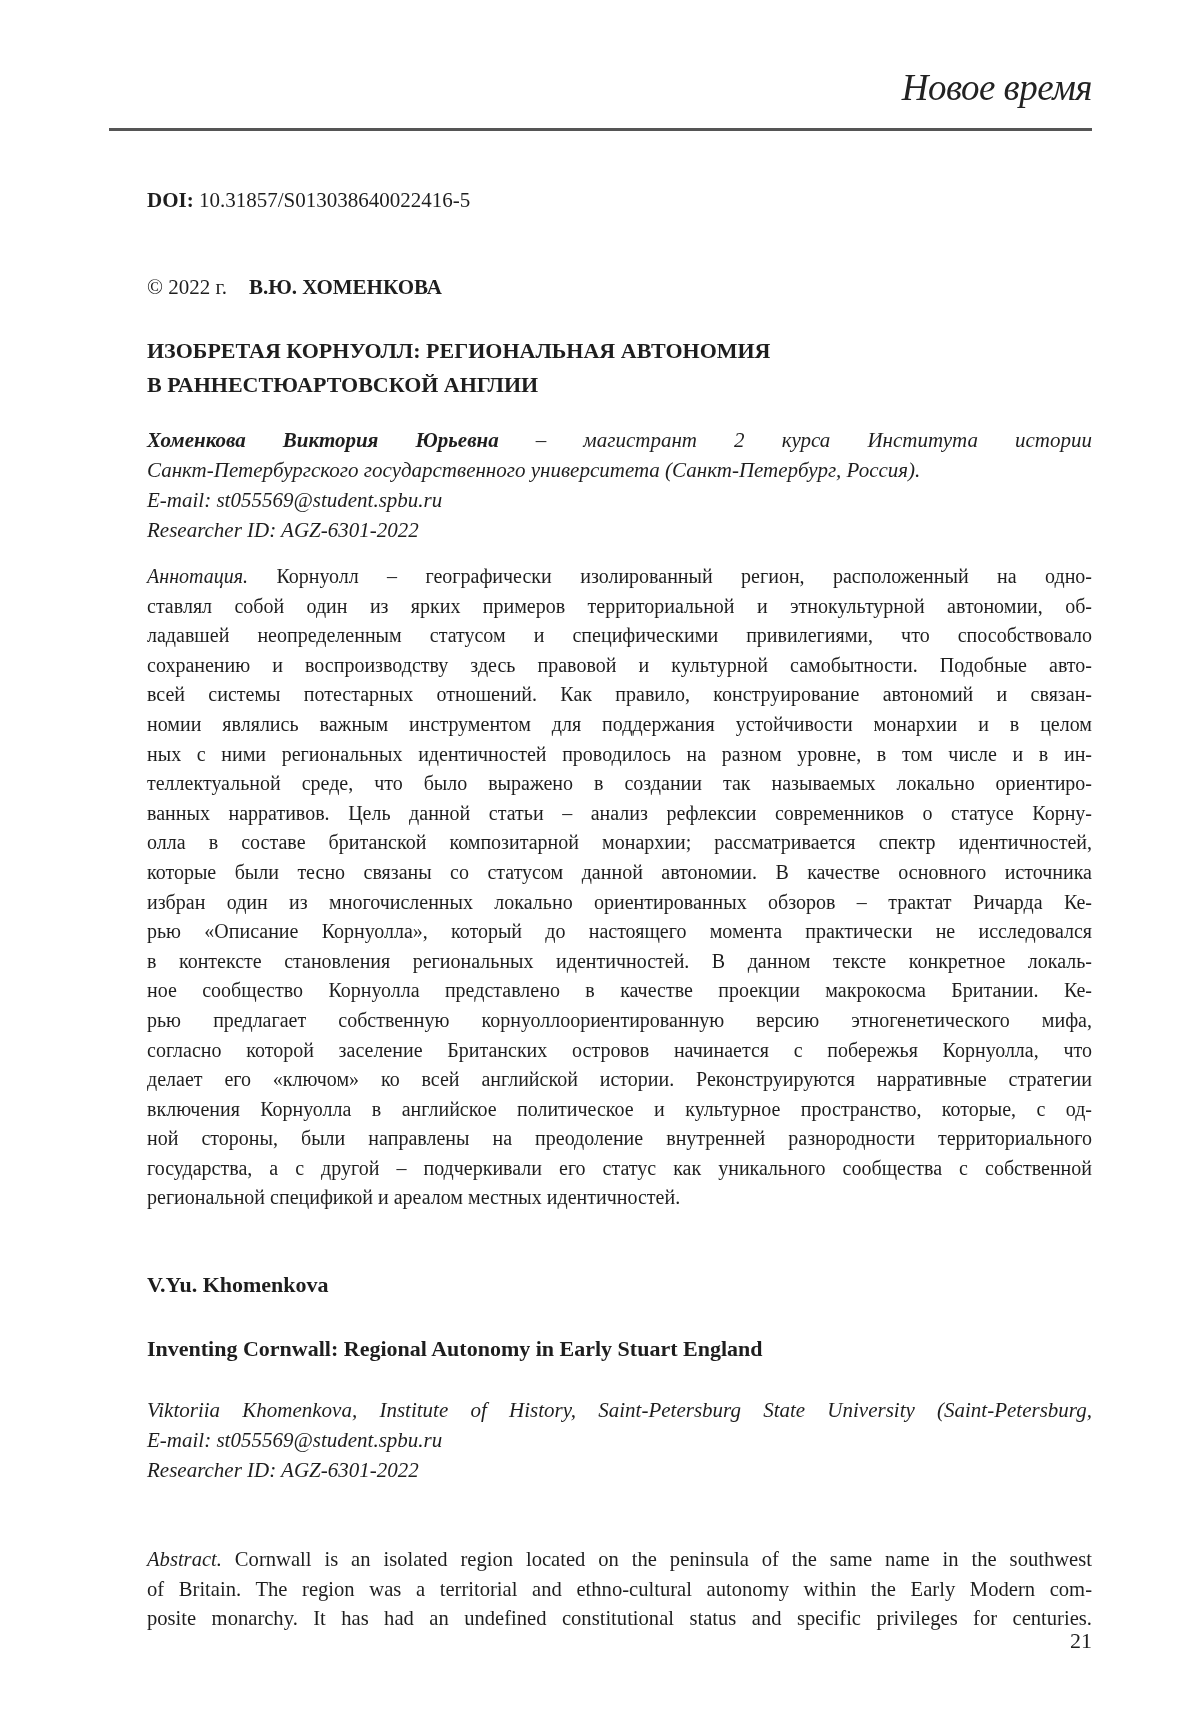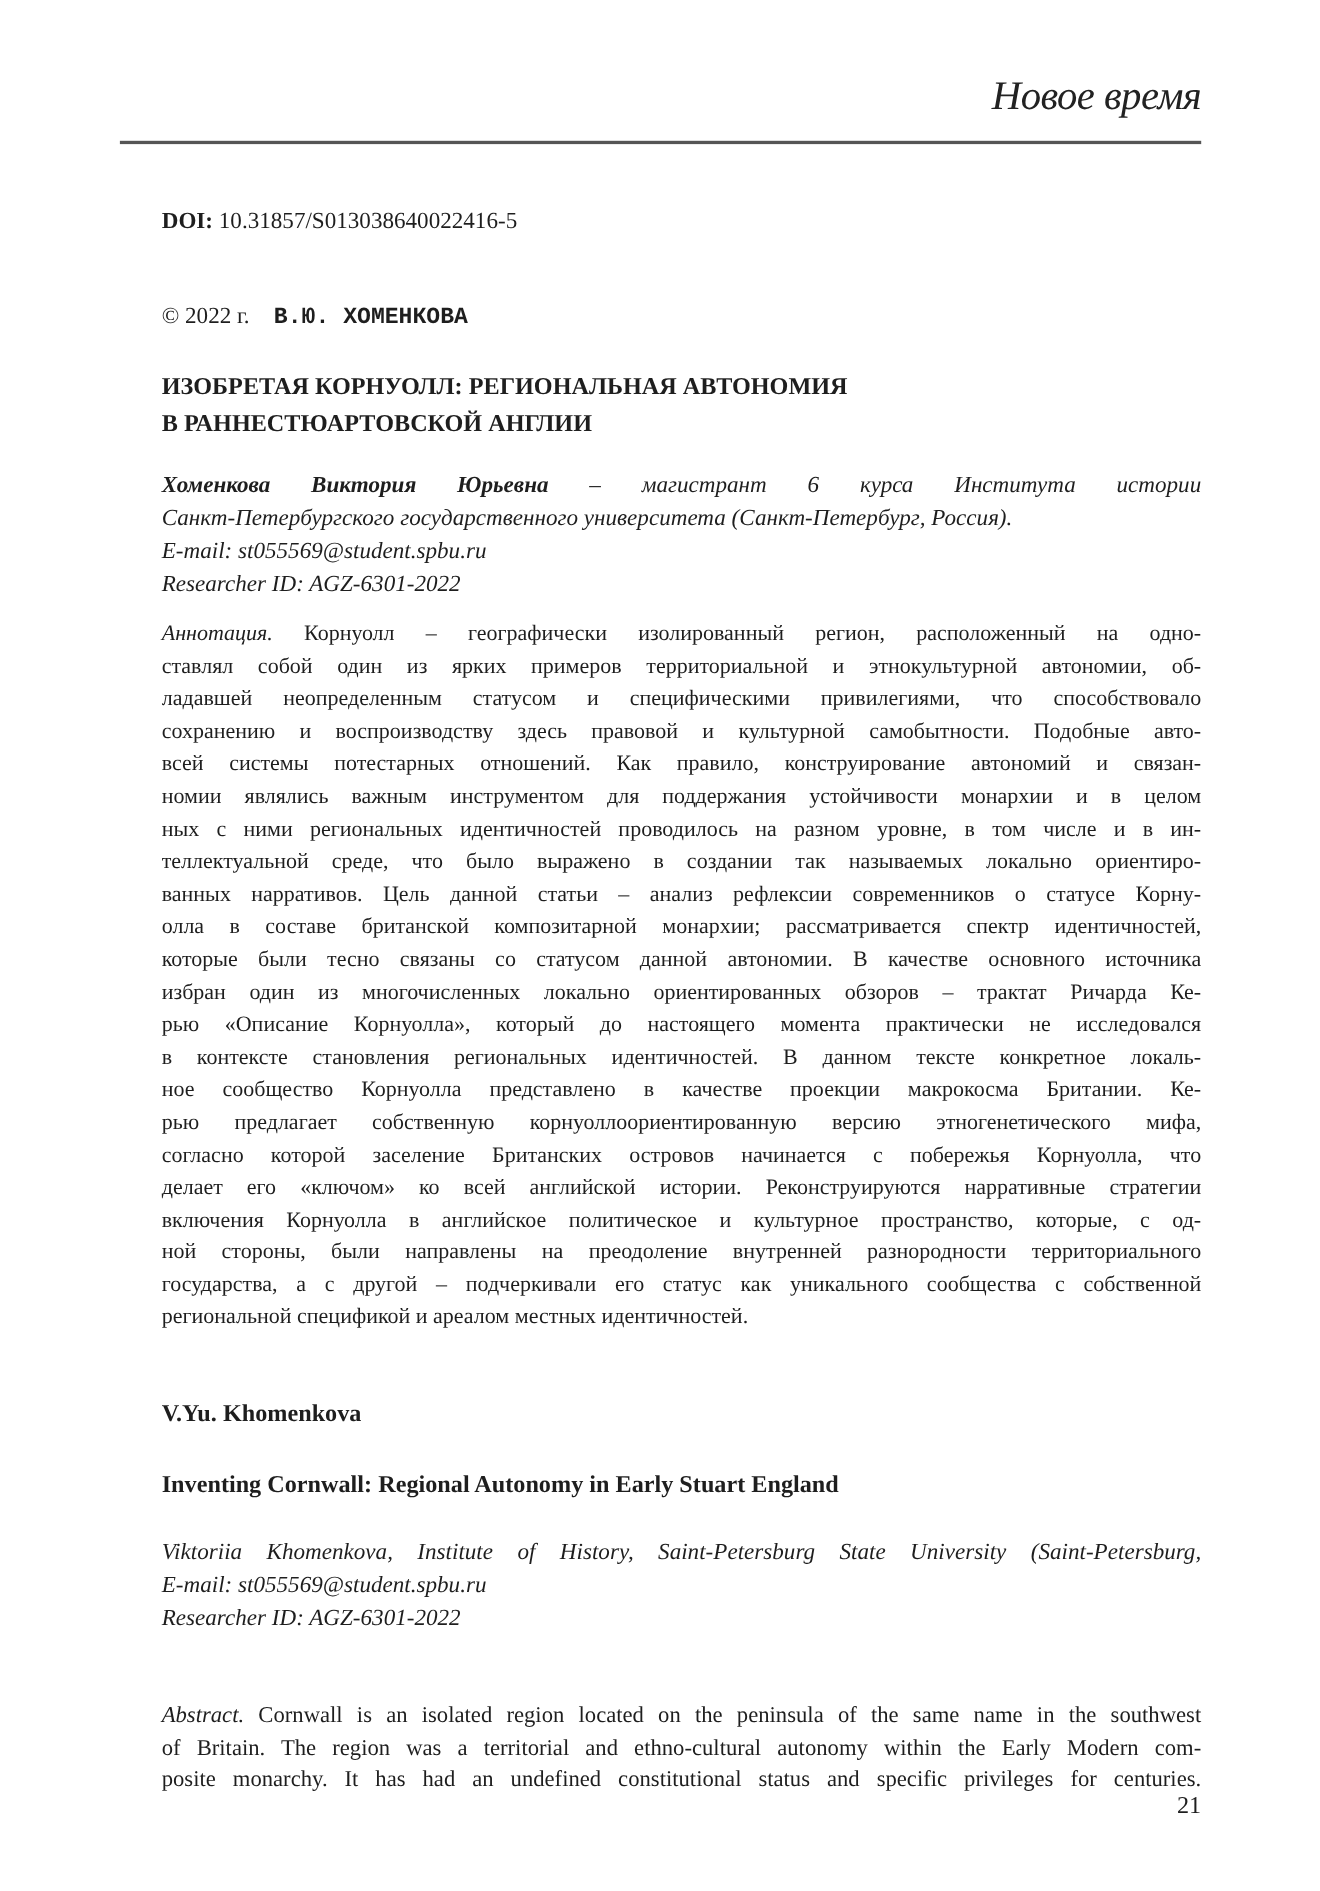--- a/index.html
+++ b/index.html
@@ -14,21 +14,21 @@
       font-style: italic; font-size: 37px; letter-spacing: -0.5px; color: #222;
     }
     .head-rule {
       position: absolute; left: 109px; top: 128px; width: 983px; height: 3px;
       background: #555;
     }
     .col { position: absolute; left: 147px; width: 945px; }
     .doi { top: 188px; font-size: 21px; }
     .doi b { font-weight: bold; }
     .copyright { top: 275px; font-size: 21px; }
-    .copyright .author { font-weight: bold; margin-left: 22px; font-family: Liberation Mono, monospace; }
+    .copyright .author { font-weight: bold; margin-left: 22px; }
     .title-ru { top: 334px; font-size: 22px; font-weight: bold; line-height: 34px; }
     .affil { top: 425px; font-size: 21px; font-style: italic; line-height: 30px; }
     .affil .nm { font-weight: bold; }
     .line { display: block; white-space: nowrap; }
     .just { display: block; text-align: justify; text-align-last: justify; white-space: normal; }
     .abstract { top: 562px; font-size: 20px; line-height: 29.6px; }
     .abstract .lbl, .keywords .lbl, .abstract-en .lbl { font-style: italic; }
     .keywords { top: 1191px; font-size: 20.6px; line-height: 29.6px; }
     .author-en { top: 1272px; font-size: 22px; font-weight: bold; }
     .title-en { top: 1336px; font-size: 22px; font-weight: bold; }
@@ -51,21 +51,21 @@
   <div class="col copyright">
     <span>© 2022 г.</span><span class="author">В.Ю. ХОМЕНКОВА</span>
   </div>
 
   <div class="col title-ru">
     <span class="line">ИЗОБРЕТАЯ КОРНУОЛЛ: РЕГИОНАЛЬНАЯ АВТОНОМИЯ</span>
     <span class="line">В РАННЕСТЮАРТОВСКОЙ АНГЛИИ</span>
   </div>
 
   <div class="col affil">
-    <span class="just"><span class="nm">Хоменкова Виктория Юрьевна</span><span> – магистрант 6 курса Института истории</span></span>
+    <span class="just"><span class="nm">Хоменкова Виктория Юрьевна</span><span> – магистрант 2 курса Института истории</span></span>
     <span class="line">Санкт-Петербургского государственного университета (Санкт-Петербург, Россия).</span>
     <span class="line">E-mail: st055569@student.spbu.ru</span>
     <span class="line">Researcher ID: AGZ-6301-2022</span>
   </div>
 
   <div class="col abstract">
     <span class="just"><span class="lbl">Аннотация.</span><span> Корнуолл – географически изолированный регион, расположенный на одно-</span></span>
     <span class="just">ставлял собой один из ярких примеров территориальной и этнокультурной автономии, об-</span>
     <span class="just">ладавшей неопределенным статусом и специфическими привилегиями, что способствовало</span>
     <span class="just">сохранению и воспроизводству здесь правовой и культурной самобытности. Подобные авто-</span>

